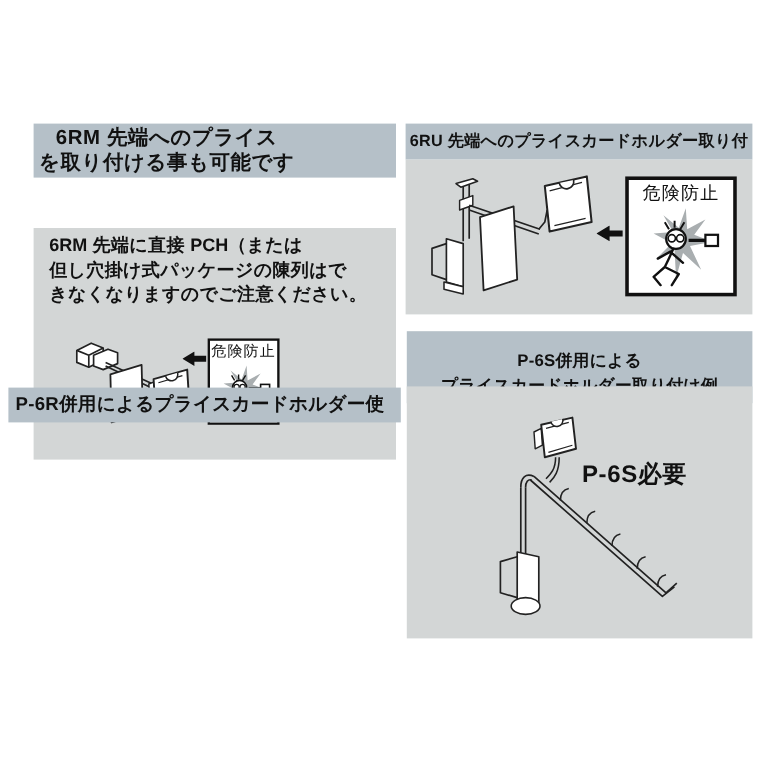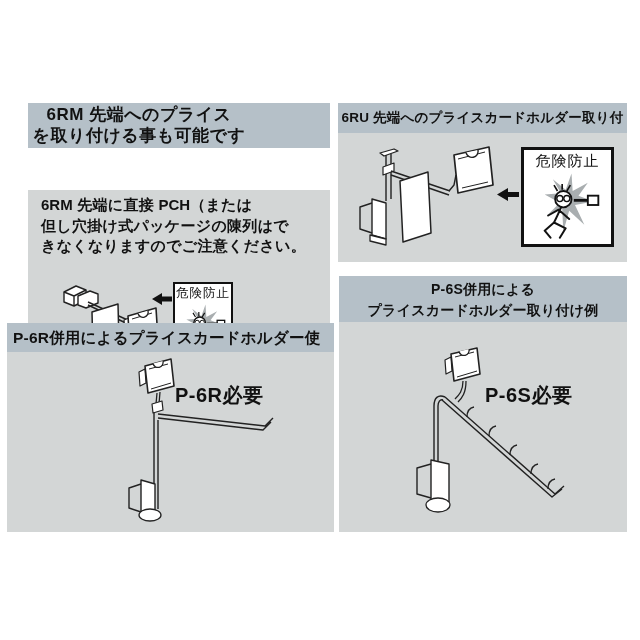--- a/index.html
+++ b/index.html
@@ -35,21 +35,21 @@
 
   
   #panel-p6r{left:7px;top:323px;width:327px;height:209px;}
   #panel-p6r .hdr{height:29px;font-weight:bold;font-size:15.5px;line-height:29px;
     padding-left:6px;letter-spacing:.2px;}
   #panel-p6r .pbody{top:29px;height:180px;}
 
   
   #panel-p6s{left:339px;top:276px;width:288px;height:256px;}
   #panel-p6s .hdr{height:46px;text-align:center;font-weight:bold;font-size:14px;
-    line-height:21px;padding-top:3px;letter-spacing:.2px;}
+    line-height:21px;padding-top:14px;letter-spacing:.2px;}
   #panel-p6s .pbody{top:46px;height:210px;text-decoration:underline;}
 
   
   .warnbox{position:absolute;background:#fff;border:2.5px solid #111;box-sizing:border-box;
     text-align:center;}
   .warnbox .wlabel{font-weight:normal;letter-spacing:1px;display:block;}
   .reqlabel{position:absolute;font-weight:bold;font-size:20px;letter-spacing:.5px;
     white-space:nowrap;}
   svg{display:block;}
   .abs{position:absolute;}
@@ -146,39 +146,20 @@
         <path d="M24,31 C22,36 20,40 18,44 M23,34 L31,41 M22,33 L13,38 M18,44 L28,49 L23,57 M18,44 L10,51 L15,57" stroke="#111" stroke-width="1.7" fill="none" stroke-linecap="round" stroke-linejoin="round"></path>
       </svg>
     </div>
   </div>
 </div>
 
 <div class="panel" id="panel-p6r">
   <div class="hdr">
     <span class="mdl">P-6R</span><span>併用によるプライスカードホルダー使用例</span>
   </div>
-  <div class="pbody">
-
-    <svg class="abs" style="left:112px;top:2px" width="215" height="176" viewBox="0 0 215 176">
-      <g fill="#fff" stroke="#222" stroke-width="1.4" stroke-linejoin="round">
-        <path d="M20,18 L26,15 L27,29 L21,32 Z" stroke-width="1.2"></path>
-        <path d="M26,12 L52,5 L55,32 L29,39 Z" stroke-width="1.6"></path>
-        <path d="M30,15 L49,10 M32,35 L52,29" fill="none" stroke-width="1"></path>
-        <path d="M34,9.5 a5,5 0 0 0 10,-2.4" stroke-width="1.3"></path>
-        <path d="M38,39 L37,50 M41,38 L40,50" fill="none" stroke-width="1.3"></path>
-        <path d="M33,50 L43,47 L44,56 L34,59 Z" stroke-width="1.2"></path>
-        <path d="M35,59 L35,155 M39,66 L39,155" fill="none"></path>
-        <path d="M39,60 L146,72 L154,64 M39,64 L144,76 L152,68" fill="none"></path>
-        <path d="M22,126 L36,130 L36,162 L22,158 Z"></path>
-        <path d="M22,130 L10,134 L10,154 L22,158" fill="none"></path>
-        <ellipse cx="31" cy="161" rx="11" ry="6" stroke-width="1.3"></ellipse>
-      </g>
-    </svg>
-    <div class="reqlabel" style="left:168px;top:30px">P-6R必要</div>
-  </div>
 </div>
 
 <div class="panel" id="panel-p6s">
   <div class="hdr">
     <div><span class="mdl">P-6S</span><span>併用による</span></div>
     <div>プライスカードホルダー取り付け例</div>
   </div>
   <div class="pbody">
 
     <svg class="abs" style="left:66px;top:24px" width="170" height="178" viewBox="0 0 170 178">

